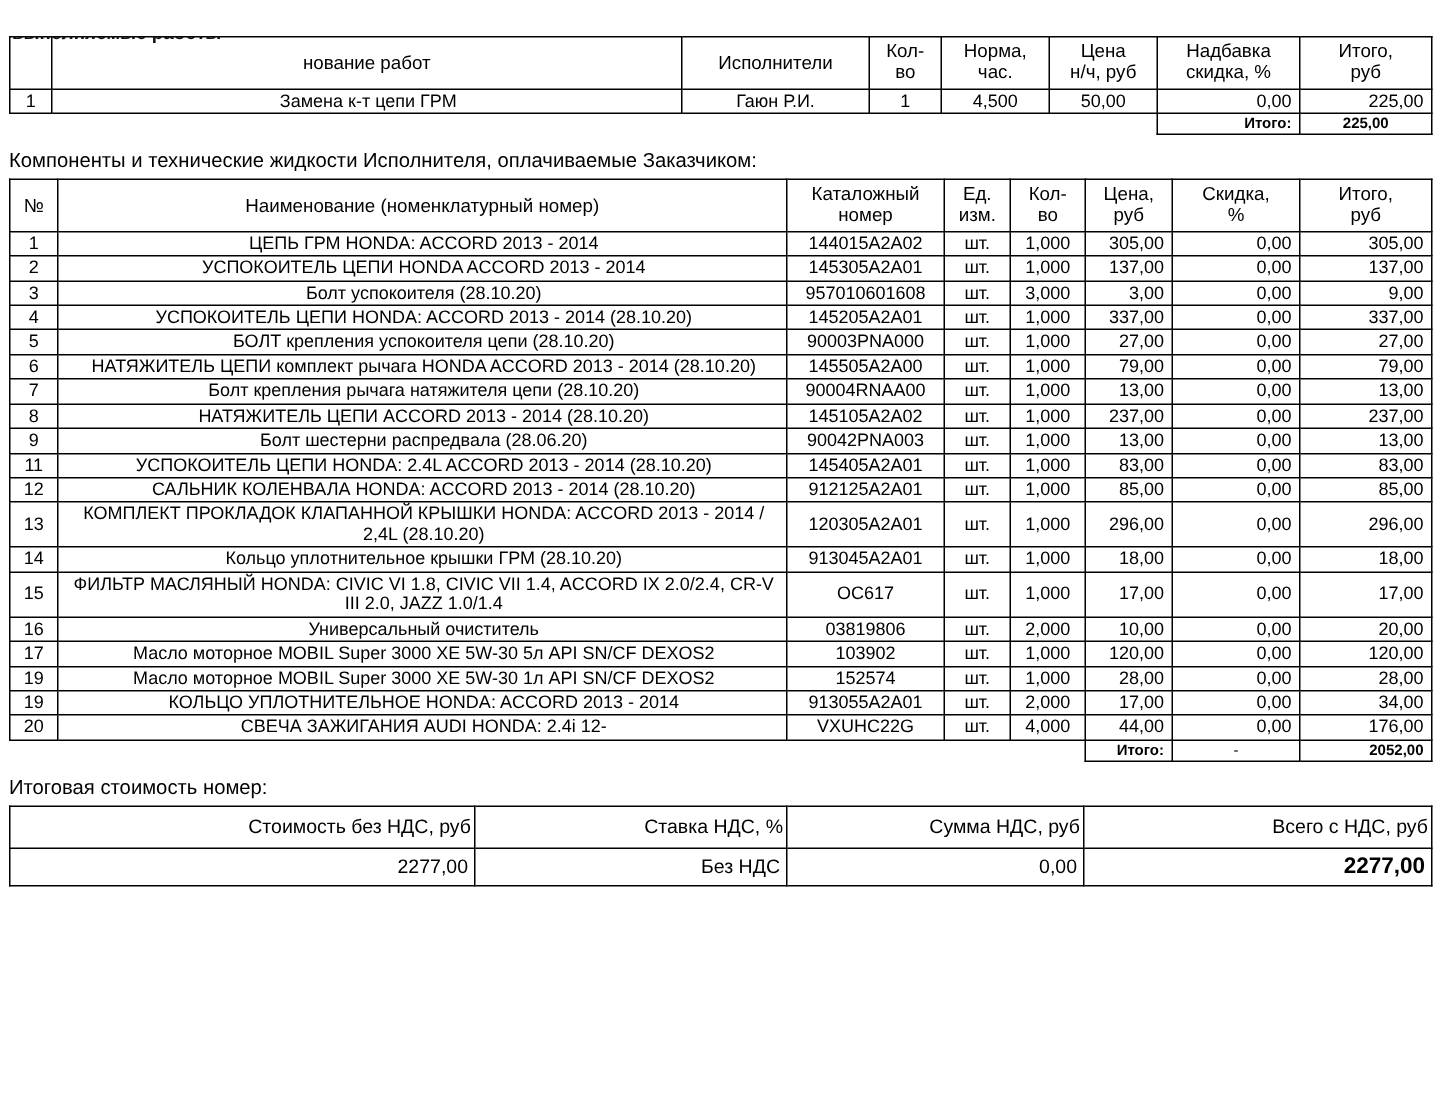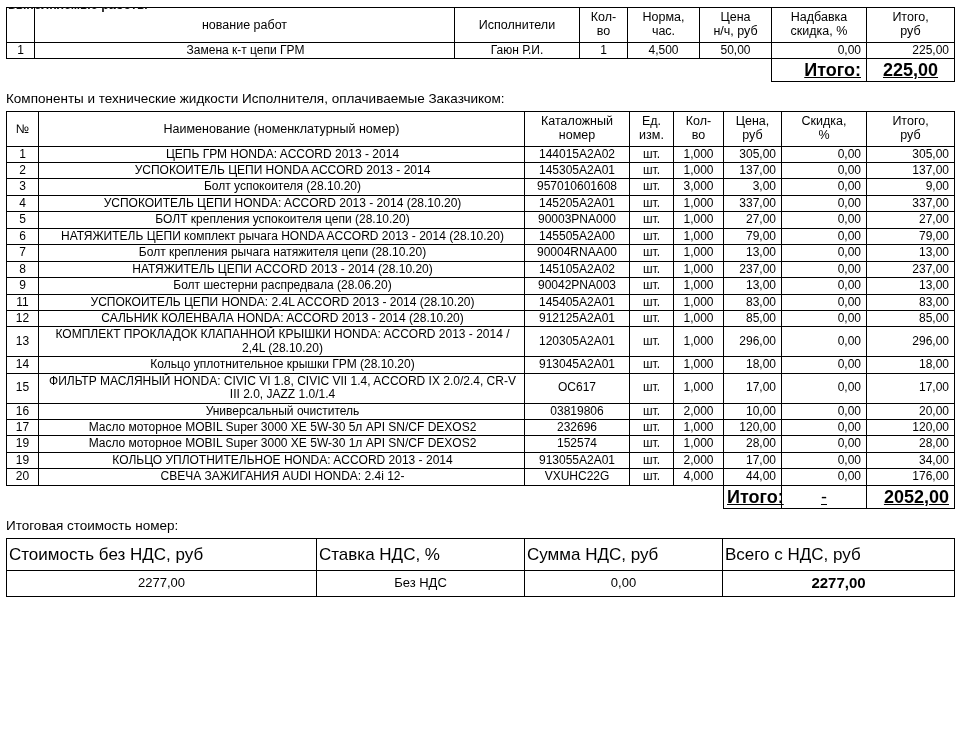--- a/index.html
+++ b/index.html
@@ -59,31 +59,31 @@
   .c { text-align: center; }
   .r { text-align: right; padding-right: 5px; }
   .l { text-align: center; padding-left: 5px; }
   .nob { border: none; }
   .bold { font-weight: bold; }
   .section-title {
     font-size: 13.5px;
     font-weight: normal;
     margin: 9px 0 5px 6px;
   }
-  .t1 { margin-top: 7px; padding-left: 33px; }
-  .totrow td { font-size: 18px; text-decoration: underline; }
+  .t1 { margin-top: 24px; padding-left: 33px; }
+  .totrow td { font-size: 10px; }
   .final-hdr td {
-    text-align: left;
-    font-size: 17px;
+    text-align: right;
+    font-size: 13px;
     padding: 6px 2px;
   }
   .final-val td {
-    text-align: center;
+    text-align: right;
     font-size: 13px;
-    padding: 4px 18px;
+    padding: 4px 4px;
     margin-top: 32px;
   }
   .final-val td.amount {
     font-size: 15px;
     font-weight: bold;
   }
   .two-line { line-height: 1.1; }
 </style>
 </head>
 <body>
@@ -343,21 +343,21 @@
         <td class="c">03819806</td>
         <td class="c">шт.</td>
         <td class="c">2,000</td>
         <td class="r">10,00</td>
         <td class="r">0,00</td>
         <td class="r">20,00</td>
       </tr>
       <tr>
         <td class="c">17</td>
         <td class="l">Масло моторное MOBIL Super 3000 XE 5W-30 5л API SN/CF DEXOS2</td>
-        <td class="c">232696</td>
+        <td class="c">103902</td>
         <td class="c">шт.</td>
         <td class="c">1,000</td>
         <td class="r">120,00</td>
         <td class="r">0,00</td>
         <td class="r">120,00</td>
       </tr>
       <tr>
         <td class="c">19</td>
         <td class="l">Масло моторное MOBIL Super 3000 XE 5W-30 1л API SN/CF DEXOS2</td>
         <td class="c">152574</td>

